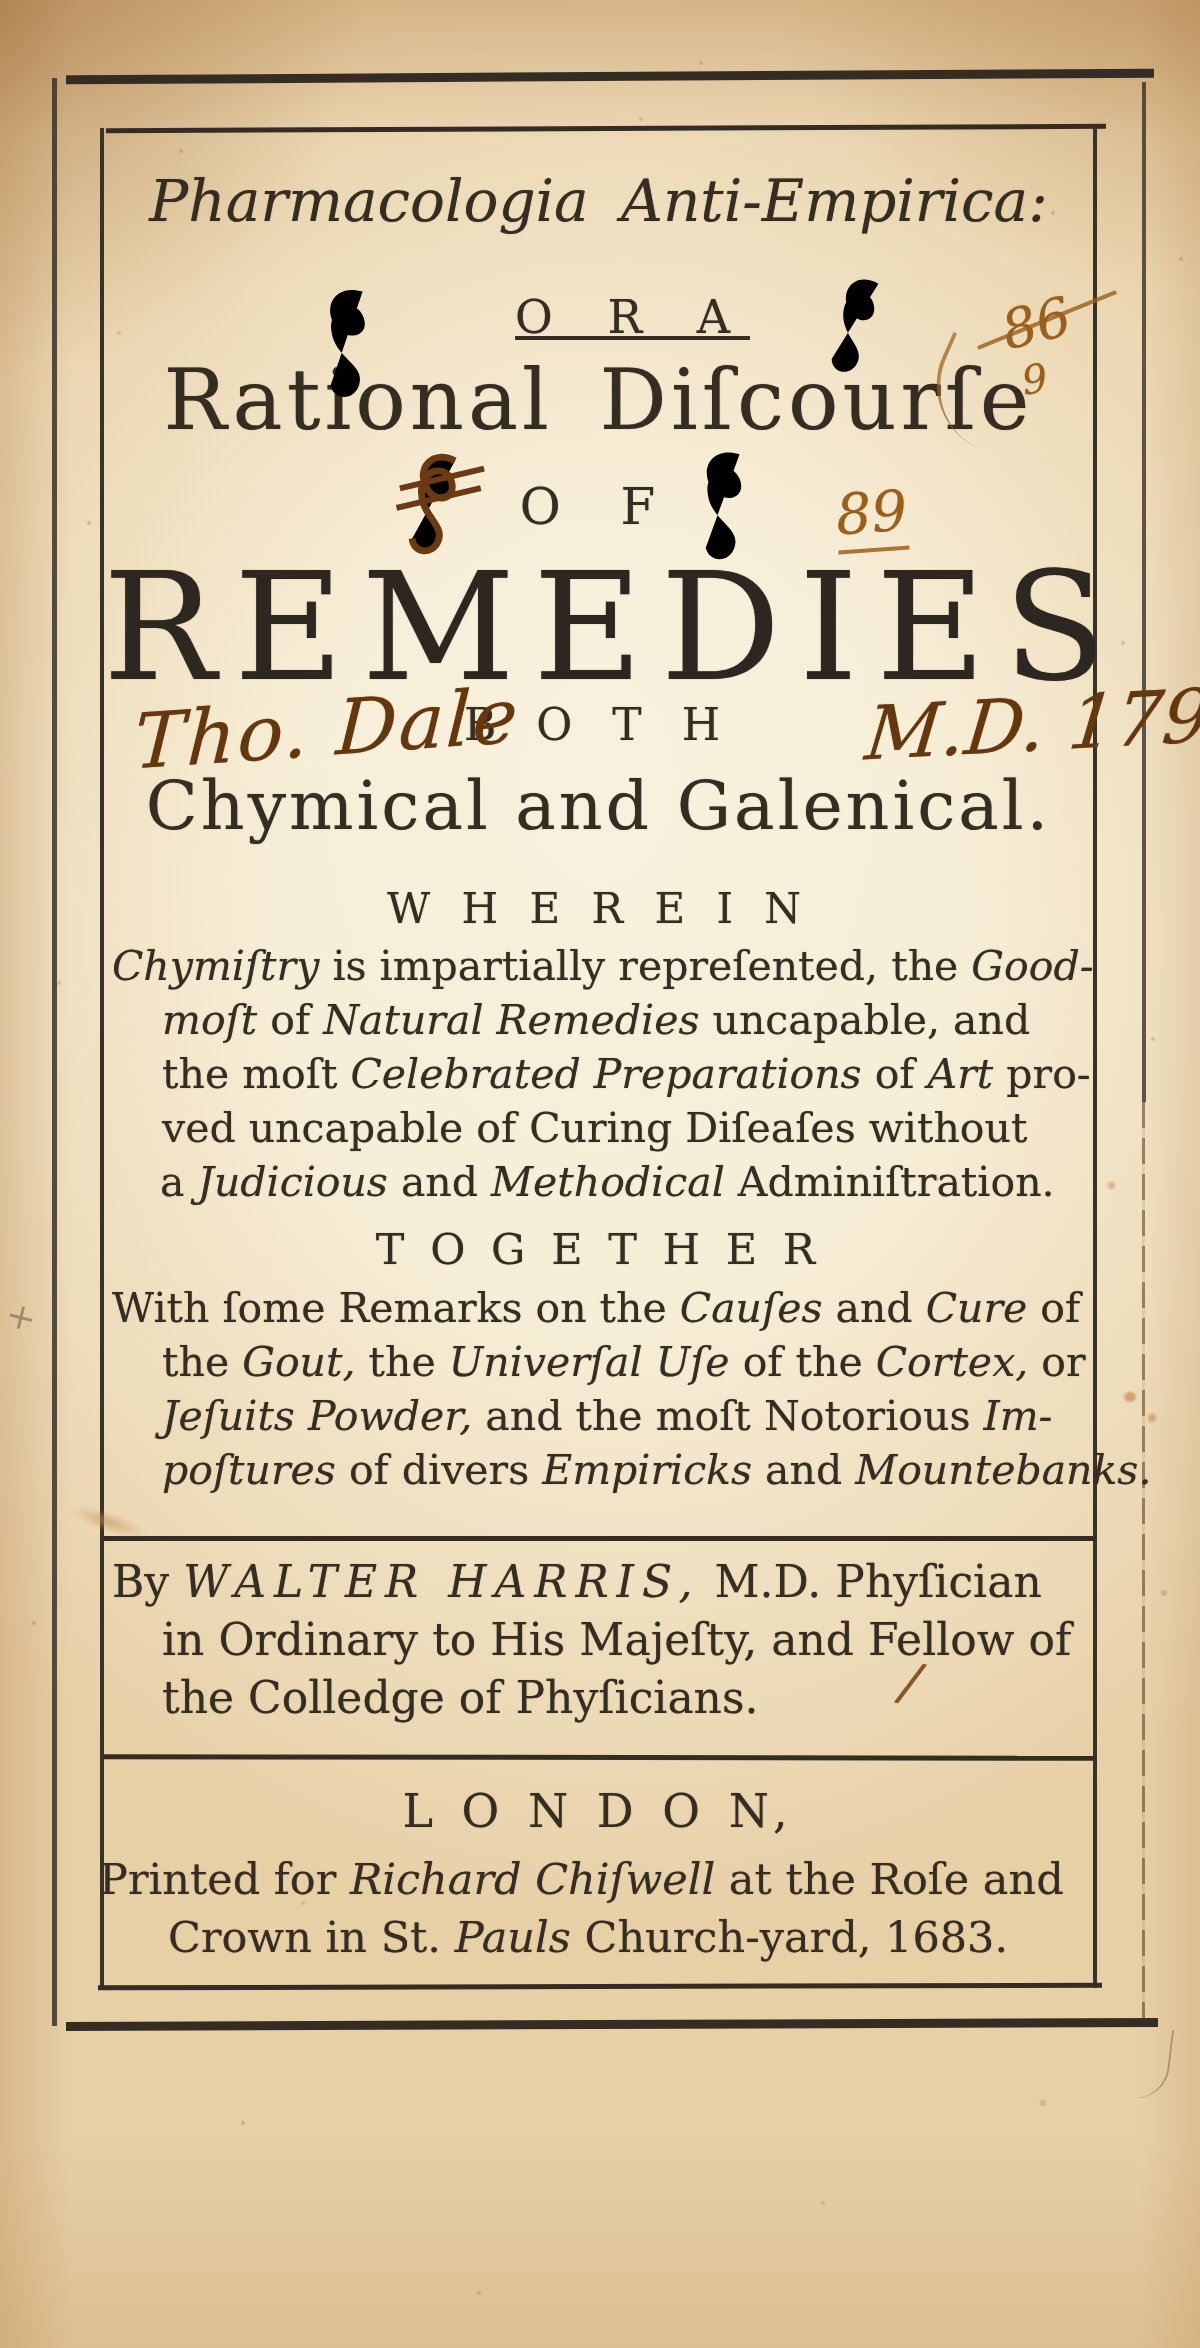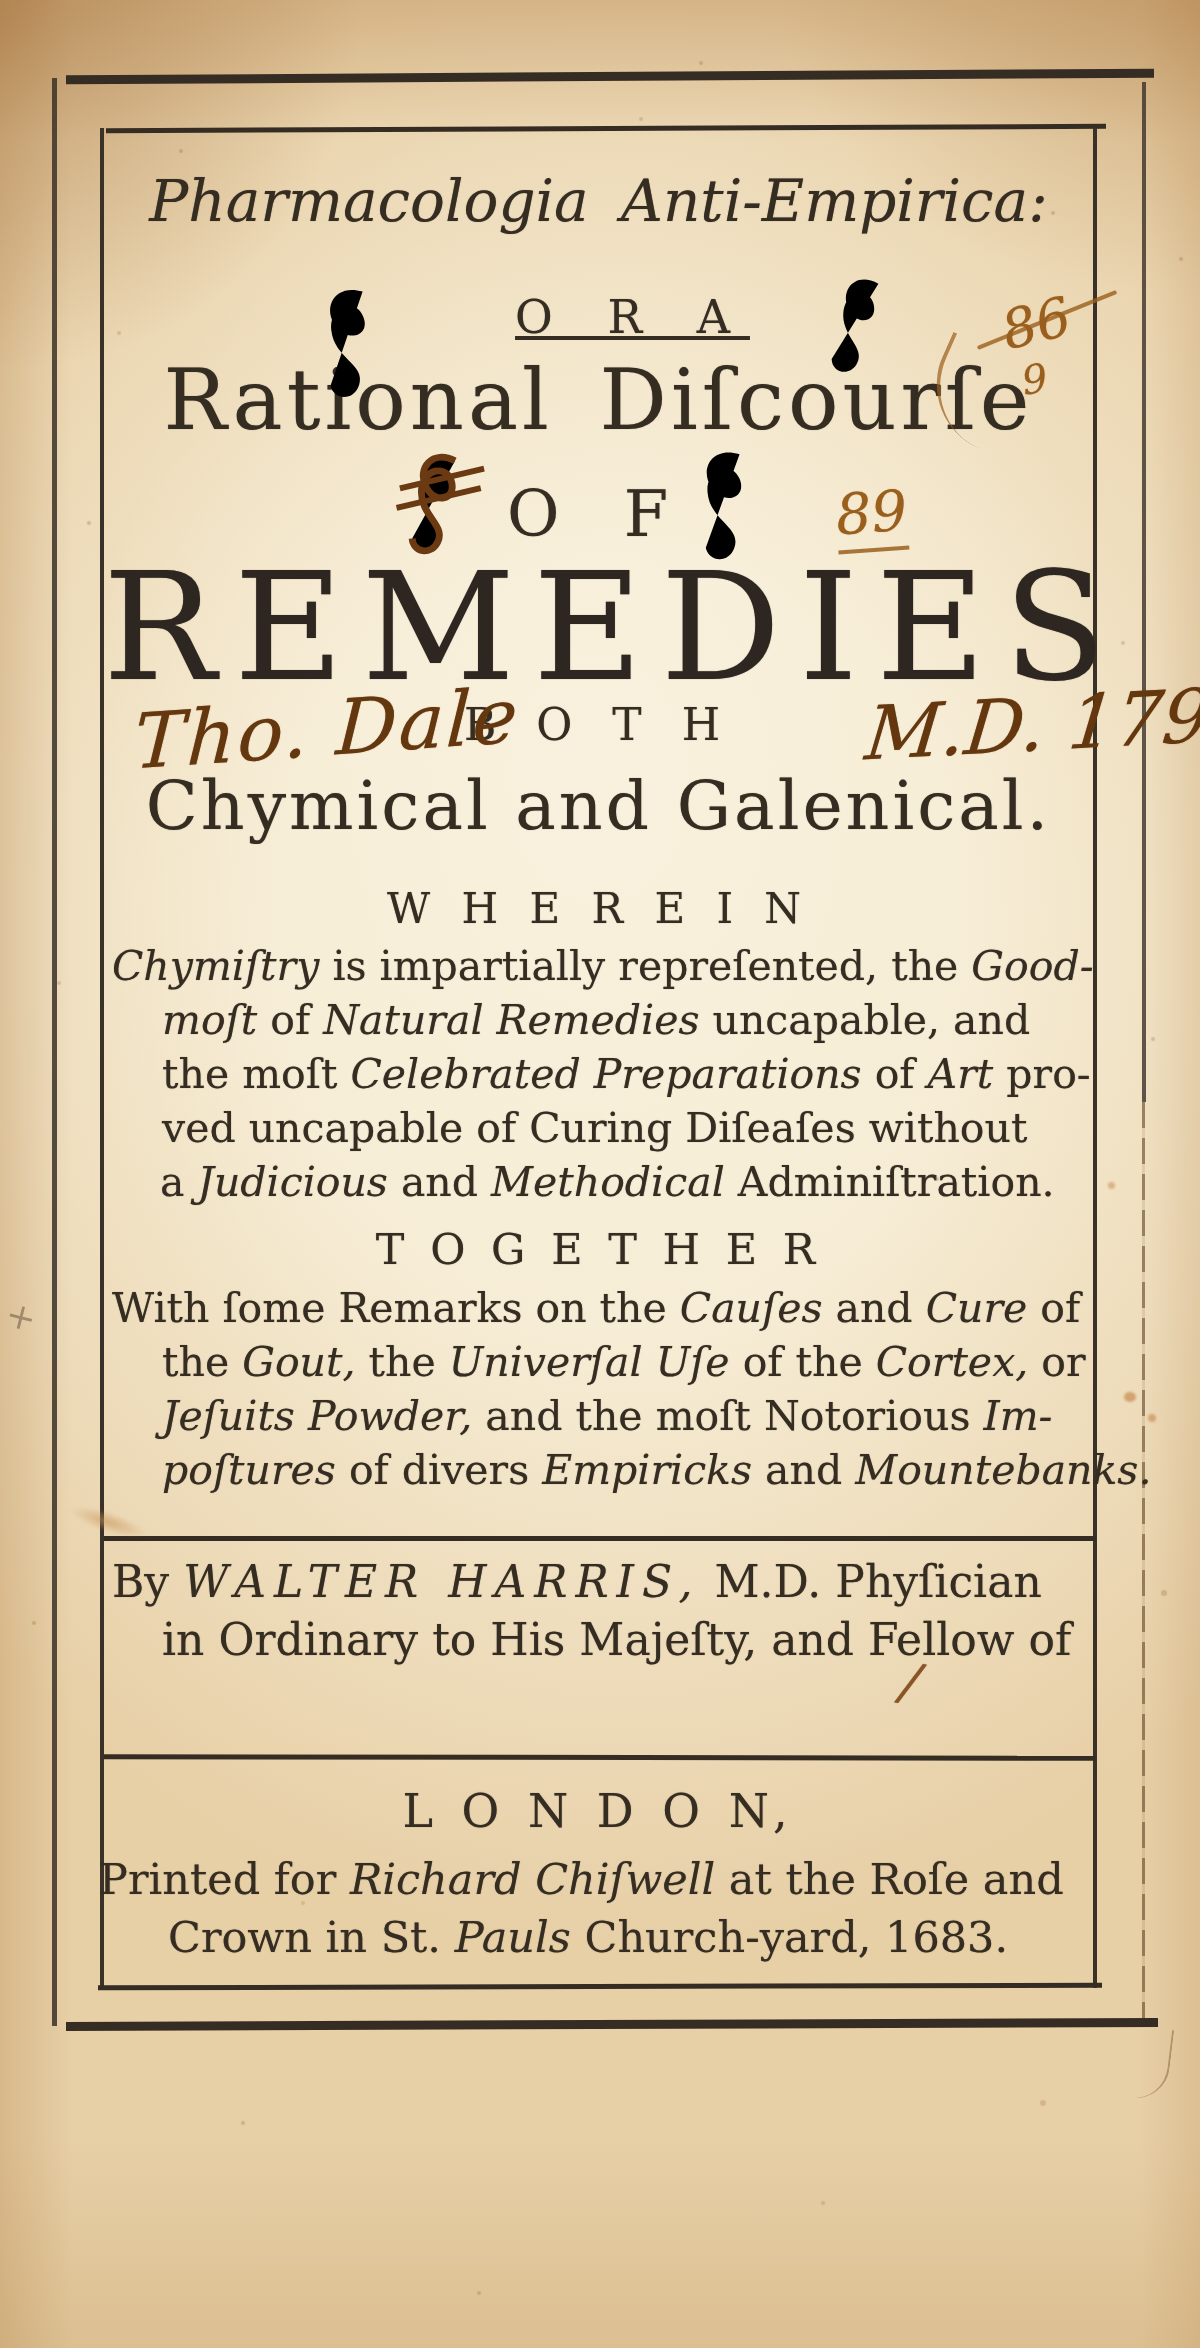--- a/index.html
+++ b/index.html
@@ -60,21 +60,21 @@
   <div class="rule" style="left:104px;top:1755px;width:992px;height:5px;transform:rotate(.1deg);"></div>
   <div class="rule" style="left:98px;top:1984px;width:1004px;height:5px;transform:rotate(-.15deg);"></div>
   <div class="rule" style="left:66px;top:2020px;width:1092px;height:9px;transform:rotate(-.2deg);"></div>
 
   <div class="t it ctr" style="top:172px;font-size:58px;word-spacing:14px;">Pharmacologia Anti-Empirica:</div>
 
   <div class="t ctr" style="top:294px;left:137px;font-size:46px;letter-spacing:20px;text-decoration:underline;">O R A</div>
 
   <div class="t ctr" style="top:358px;font-size:84px;letter-spacing:4px;word-spacing:16px;">Rational Diſcourſe</div>
 
-  <div class="t ctr" style="top:482px;font-size:64px;letter-spacing:22px;">O F</div>
+  <div class="t ctr" style="top:482px;font-size:50px;letter-spacing:22px;">O F</div>
 
   <div class="t ctr" style="top:552px;font-size:150px;letter-spacing:18px;color:#2e2721;">REMEDIES</div>
 
   <div class="t ctr" style="top:703px;font-size:44px;letter-spacing:13px;">B O T H</div>
 
   <div class="t ctr" style="top:772px;font-size:68px;letter-spacing:3px;">Chymical and Galenical.</div>
 
   <div class="t ctr" style="top:888px;font-size:42px;letter-spacing:9px;">W H E R E I N</div>
 
   <div class="t" style="left:112px;top:946px;font-size:41px;">
@@ -105,20 +105,21 @@
     <span class="it">poſtures</span><span> of divers </span><span class="it">Empiricks</span><span> and </span><span class="it">Mountebanks.</span>
   </div>
   <div class="t" style="left:162px;top:1396px;font-size:41px;">
     <span class="it">Jeſuits Powder,</span><span> and the moſt Notorious </span><span class="it">Im-</span>
   </div>
 
   <div class="t" style="left:112px;top:1560px;font-size:44px;">
     <span>By </span><span class="caps-it">WALTER HARRIS,</span><span> M.D. Phyſician</span>
   </div>
   <div class="t" style="left:162px;top:1618px;font-size:44px;">in Ordinary to His Majeſty, and Fellow of</div>
+  <div class="t" style="left:162px;top:1676px;font-size:44px;">the Colledge of Phyſicians.</div>
 
   <div class="t ctr" style="top:1788px;font-size:46px;letter-spacing:7px;">L O N D O N,</div>
   <div class="t" style="left:99px;top:1858px;font-size:43px;">
     <span>Printed for </span><span class="it">Richard Chiſwell</span><span> at the Roſe and</span>
   </div>
   <div class="t" style="left:168px;top:1916px;font-size:43px;">
     <span>Crown in St. </span><span class="it">Pauls</span><span> Church-yard, 1683.</span>
   </div>
 
   <svg style="position:absolute;width:0;height:0" aria-hidden="true">

